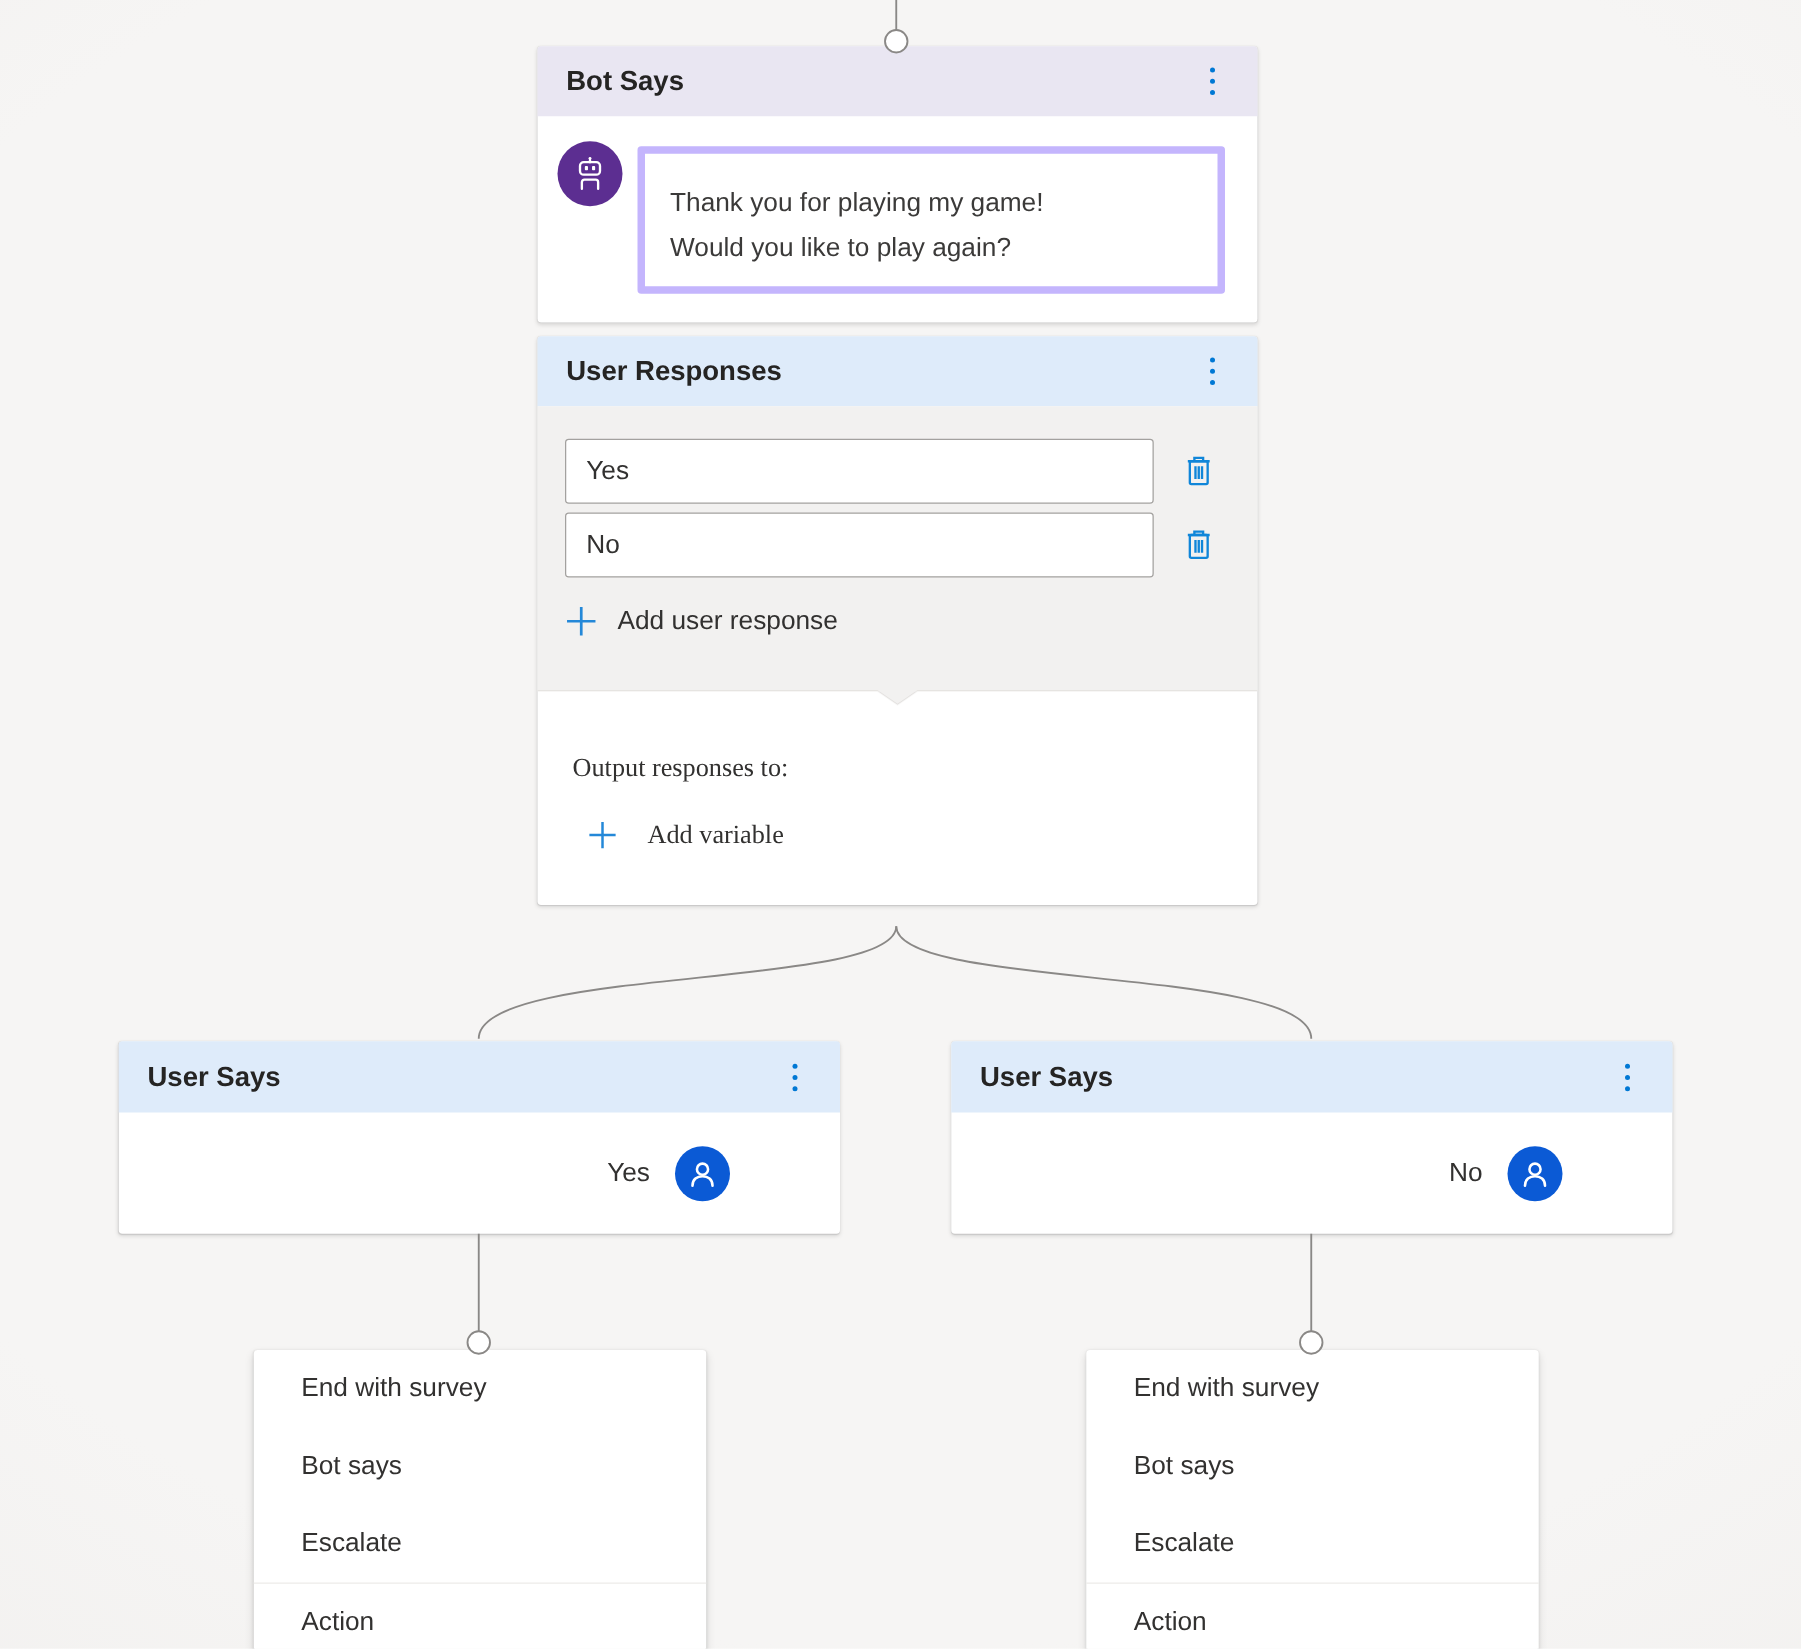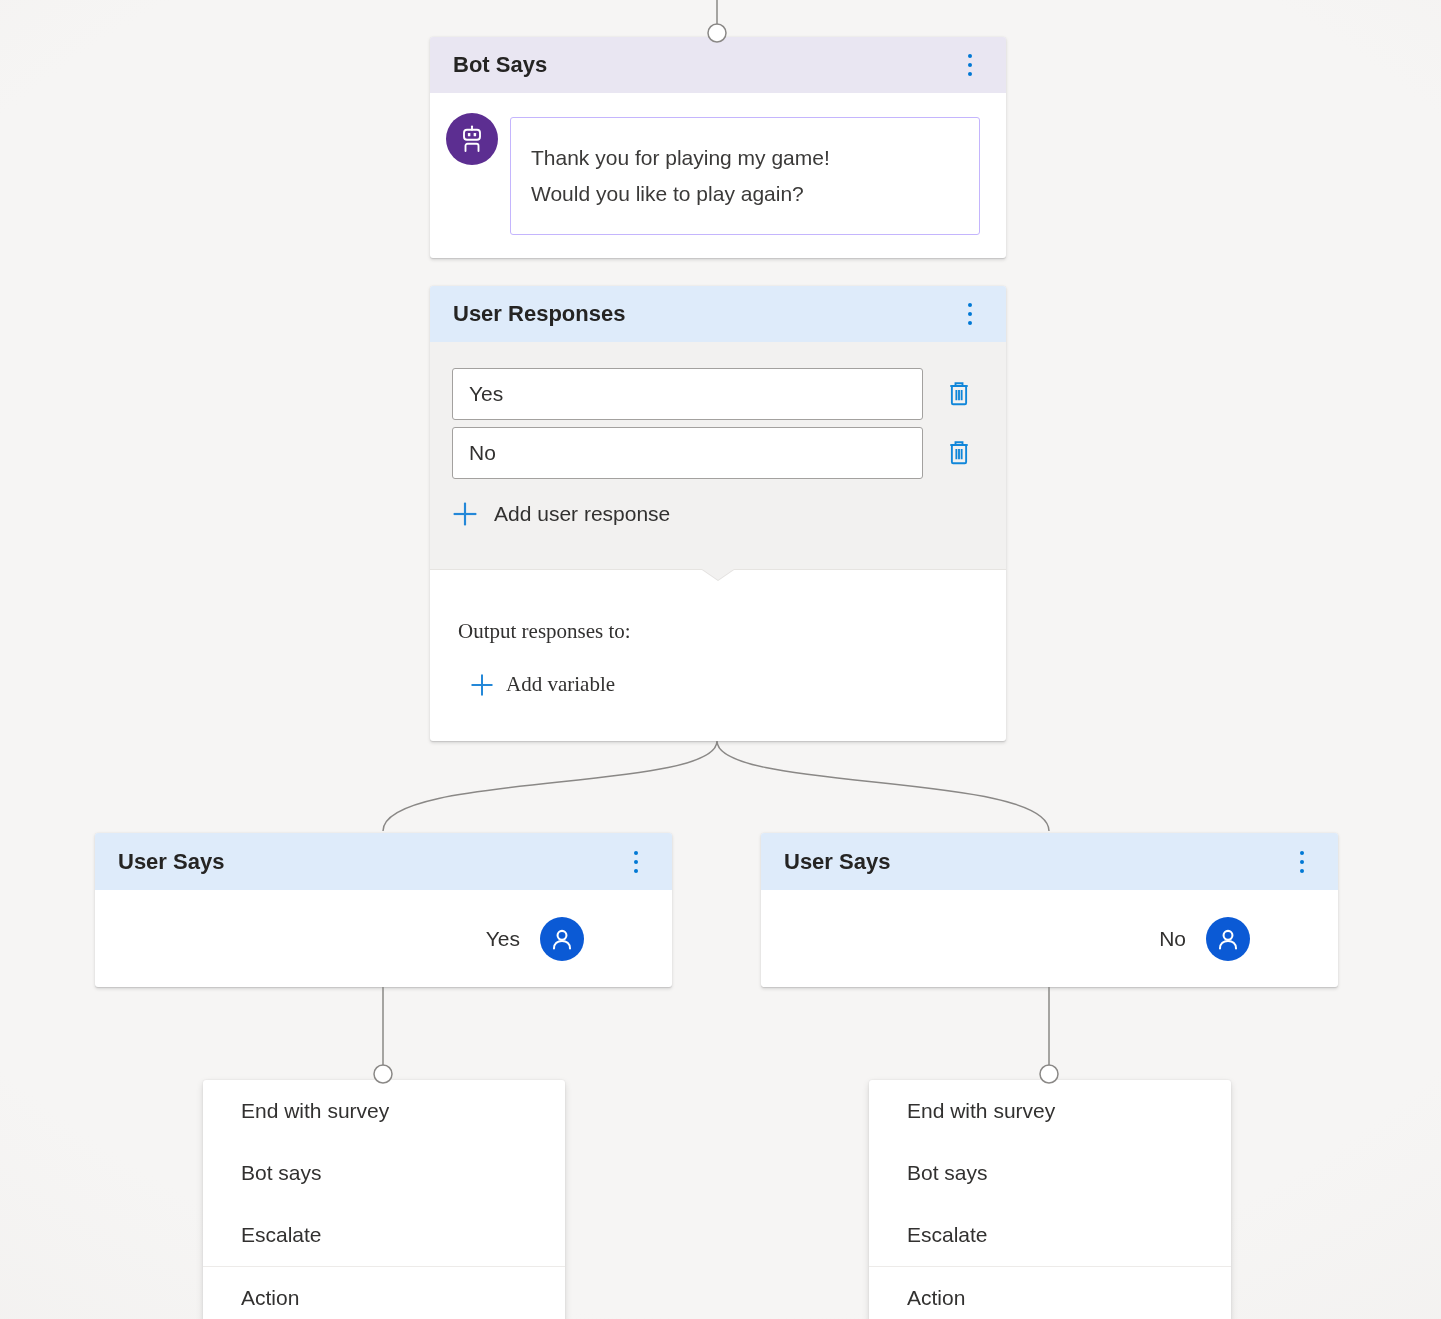--- a/index.html
+++ b/index.html
@@ -23,45 +23,45 @@
          display:flex;align-items:center;justify-content:center;padding:0;}
   .kdots{display:flex;flex-direction:column;gap:5px;}
   .kdots i{width:4px;height:4px;border-radius:50%;background:#0078d4;display:block;}
 
   
   .n-bot{left:430px;top:37px;width:576px;}
   .bot-body{display:flex;padding:20px 26px 23px 16px;box-sizing:border-box;}
   .avatar-bot{width:52px;height:52px;border-radius:50%;background:#5c2e91;flex:none;
               display:flex;align-items:center;justify-content:center;}
   .msgbox{margin-left:12px;margin-top:4px;width:470px;height:118px;box-sizing:border-box;
-          border:1px solid #c4b5fd;border-radius:3px;padding:22px 20px 20px 20px;
+          border:6px solid #c4b5fd;border-radius:3px;padding:22px 20px 20px 20px;
           font-size:21px;line-height:36px;color:#3b3a39;white-space:pre-line;cursor:text;}
 
   
-  .n-resp{left:430px;top:286px;width:576px;}
+  .n-resp{left:430px;top:269px;width:576px;}
   .resp-gray{background:#f2f1f0;height:228px;box-sizing:border-box;position:relative;
              padding:26px 0 0 22px;border-bottom:1px solid #e6e4e1;}
   .notch{position:absolute;left:50%;bottom:-11px;transform:translateX(-50%);width:0;height:0;
          border-left:16px solid transparent;border-right:16px solid transparent;
          border-top:11px solid #f2f1f0;filter:drop-shadow(0 1px 0 #e2e0de);}
   .resp-row{display:flex;align-items:center;margin-bottom:7px;}
   .resp-input{width:471px;height:52px;box-sizing:border-box;border:1px solid #a3a19f;
               border-radius:3px;background:#fff;font-family:inherit;font-size:21px;color:#323130;
               padding:0 14px 0 16px;outline:none;}
   .icon-btn{border:none;background:transparent;cursor:pointer;padding:0;margin-left:16px;
             width:40px;height:44px;display:flex;align-items:center;justify-content:center;}
   .trash{stroke:#1086d9;stroke-width:1.5;fill:none;}
   .add-link{display:flex;align-items:center;border:none;background:transparent;cursor:pointer;
             padding:0;margin-top:22px;font-family:inherit;text-align:center;}
   .plus{stroke:#2488d8;stroke-width:2;}
   .add-label{font-size:21px;color:#323130;margin-left:16px;}
   .resp-white{height:171px;box-sizing:border-box;padding:46px 0 0 28px;border-radius:0 0 3px 3px;font-family:Liberation Serif, serif;}
   .out-label{font-size:21px;color:#323130;line-height:30px;}
   .resp-white .add-link{margin-top:26px;margin-left:12px;}
-  .resp-white .add-label{margin-left:12px;}
+  .resp-white .add-label{margin-left:24px;}
 
   
   .n-says{top:833px;width:577px;height:154px;}
   .n-says-yes{left:95px;}
   .n-says-no{left:761px;}
   .n-says .nh{height:57px;}
   .says-body{height:97px;display:flex;align-items:center;justify-content:flex-end;
              padding-right:88px;box-sizing:border-box;}
   .says-value{font-size:21px;color:#323130;margin-right:20px;}
   .avatar-user{width:44px;height:44px;border-radius:50%;background:#0b5ad5;flex:none;

